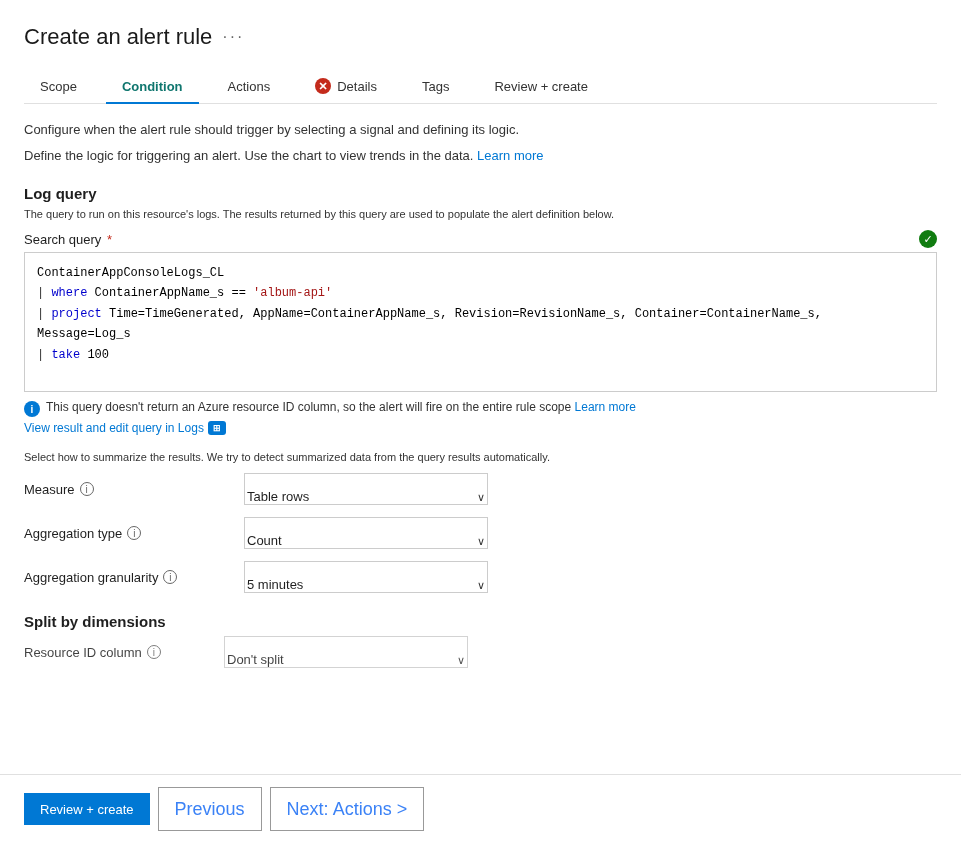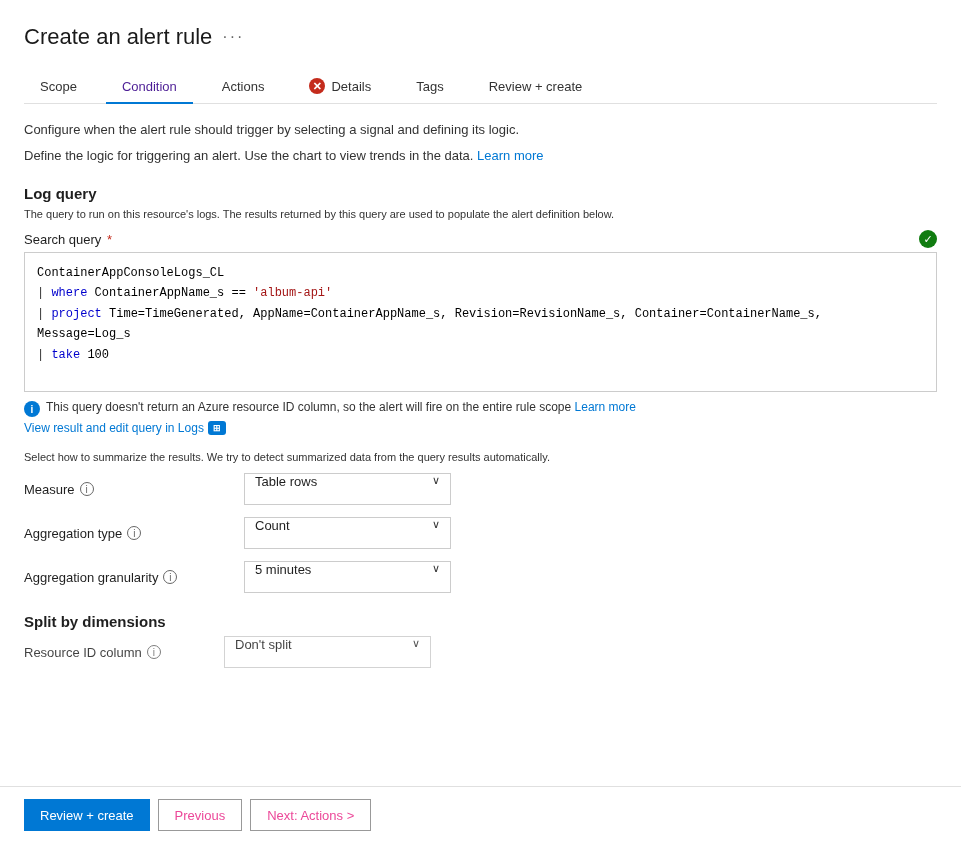--- a/index.html
+++ b/index.html
@@ -42,23 +42,23 @@
       cursor: pointer;
       font-size: 13px;
       color: #333;
       border-bottom: 2px solid transparent;
       margin-bottom: -1px;
       display: flex;
       align-items: center;
       gap: 6px;
     }
     .tab.active {
-      color: #4c1d95;
+      color: #0f766e;
       border-bottom: 2px solid #0078d4;
-      font-weight: 400;
+      font-weight: 700;
     }
     .error-icon {
       width: 16px;
       height: 16px;
       background: #c42b1c;
       border-radius: 50%;
       display: inline-flex;
       align-items: center;
       justify-content: center;
       color: white;
@@ -190,28 +190,28 @@
       border-radius: 50%;
       border: 1px solid #666;
       display: inline-flex;
       align-items: center;
       justify-content: center;
       color: #666;
       font-size: 10px;
       cursor: help;
     }
     .form-select {
-      width: 207px;
+      width: 244px;
       height: 32px;
       border: 1px solid #ccc;
       background: #fff;
-      padding: 0 10px;
-      font-size: 13px;
-      display: flex;
-      align-items: flex-start;
+      padding: 0 2px;
+      font-size: 13px;
+      display: flex;
+      align-items: flex-end;
       justify-content: space-between;
       cursor: pointer;
     }
     .chevron-down {
       font-size: 11px;
       color: #333;
     }
     
     .split-section { margin-top: 4px; }
     
@@ -231,26 +231,26 @@
       background: #0078d4;
       color: white;
       border: none;
       padding: 6px 16px;
       font-size: 13px;
       cursor: pointer;
       height: 32px;
     }
     .btn-default {
       background: #fff;
-      color: #ec4899;
+      color: #3b82f6;
       border: 1px solid #999;
       padding: 6px 16px;
-      font-size: 13px;
+      font-size: 18px;
       cursor: pointer;
-      height: 32px;
+      height: 44px;
     }
     .resource-id-row {
       display: flex;
       align-items: center;
       margin-bottom: 8px;
       opacity: 0.85;
     }
   </style>
 </head>
 <body>

